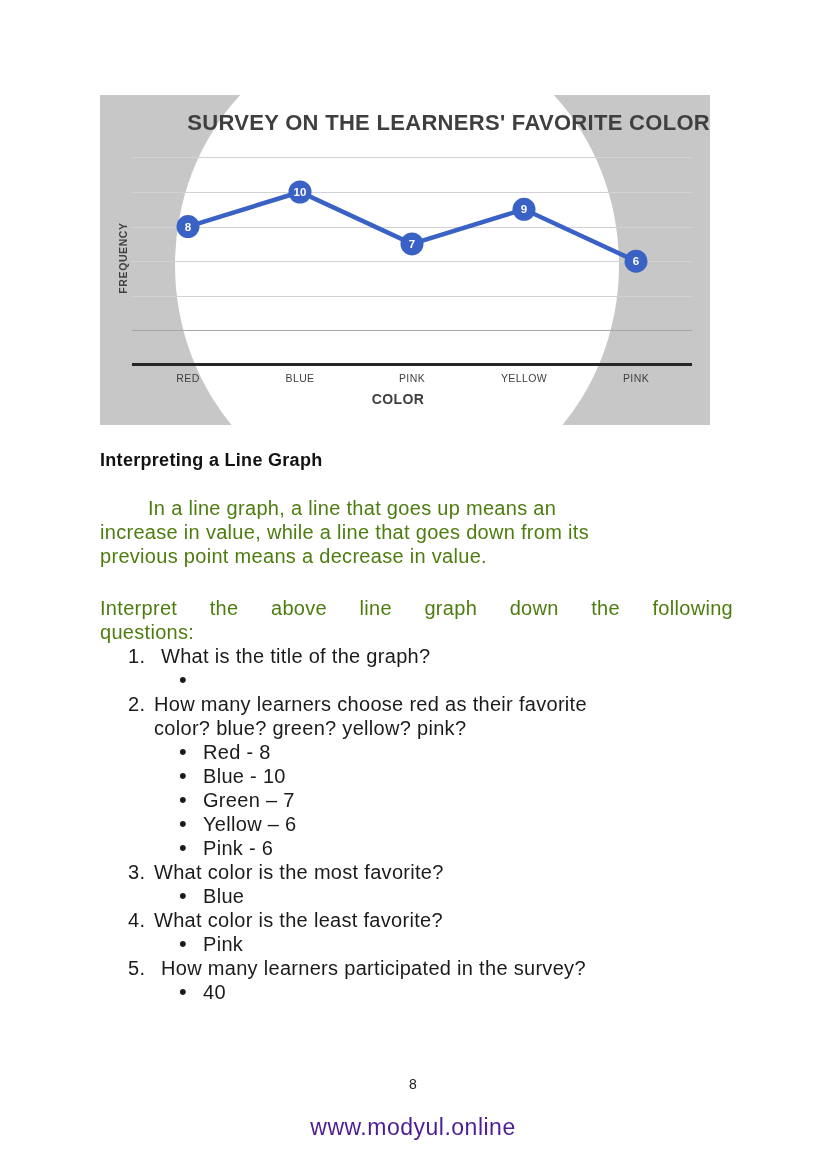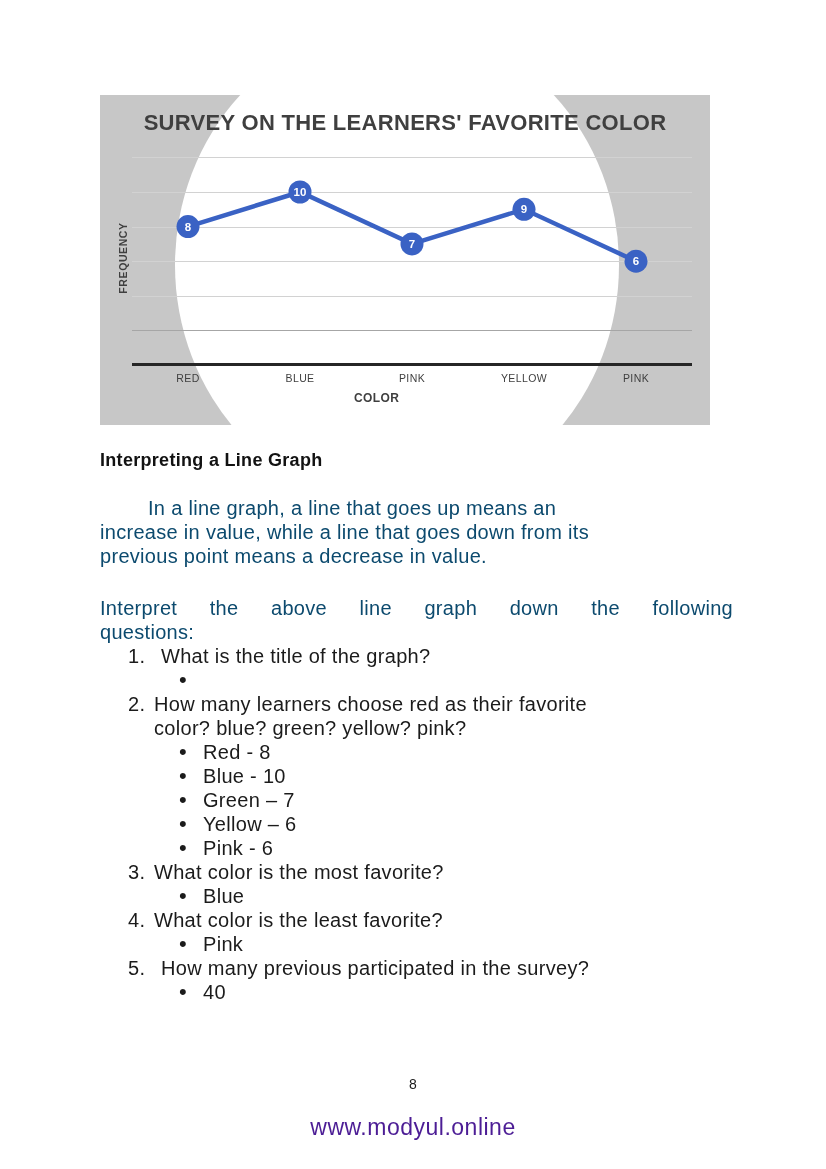--- a/index.html
+++ b/index.html
@@ -24,21 +24,21 @@
   .chart-ellipse {
     position: absolute;
     left: 75px; top: -70px;
     width: 444px; height: 480px;
     background: #ffffff;
     border-radius: 50%;
   }
   .chart-title {
     position: absolute;
     left: 0; right: 0; top: 15px;
-    text-align: center;
+    text-align: right;
     font-size: 22px;
     font-weight: bold;
     letter-spacing: 0.3px;
     color: #3f3f3f;
   }
   .grid-line {
     position: absolute;
     left: 32px;
     width: 560px;
     height: 1px;
@@ -55,23 +55,24 @@
     width: 120px; height: 14px;
     text-align: center;
     transform: rotate(-90deg);
     font-size: 10.5px;
     font-weight: bold;
     letter-spacing: 0.6px;
     color: #3f3f3f;
   }
   .x-axis-title {
     position: absolute;
-    left: 254px; top: 296px;
+    left: 248px; top: 296px;
     width: 100px;
-    font-size: 12px;
+    text-align: center;
+    font-size: 14px;
     font-weight: bold;
     letter-spacing: 0.4px;
     color: #3f3f3f;
   }
   .cat-label {
     position: absolute;
     top: 277px;
     width: 90px;
     text-align: center;
     font-size: 10.5px;
@@ -89,21 +90,21 @@
     letter-spacing: 0.3px;
     color: #121212;
   }
   .para {
     position: absolute;
     left: 100px;
     width: 633px;
     font-size: 20px;
     line-height: 24px;
     letter-spacing: 0.3px;
-    color: #0c4a6e;
+    color: #4d7c0f;
   }
   .para1 { top: 496px; }
   .para2 { top: 596px; }
   .para .line { display: block; }
   .para1 .line-0 { text-indent: 48px; }
   .justify-line { text-align: justify; text-align-last: justify; }
 
   .qa-list {
     position: absolute;
     left: 100px; top: 644px;
@@ -243,21 +244,21 @@
       <span class="q-num">4.</span>
       <span class="q-text">What color is the least favorite?</span>
     </div>
     <div class="row a-row">
       <span class="bullet"></span>
       <span class="a-text">Pink</span>
     </div>
 
     <div class="row q-row">
       <span class="q-num wide">5.</span>
-      <span class="q-text">How many previous participated in the survey?</span>
+      <span class="q-text">How many learners participated in the survey?</span>
     </div>
     <div class="row a-row">
       <span class="bullet"></span>
       <span class="a-text">40</span>
     </div>
 
   </div>
 
   <div class="page-number">8</div>
   <div class="watermark">www.modyul.online</div>

